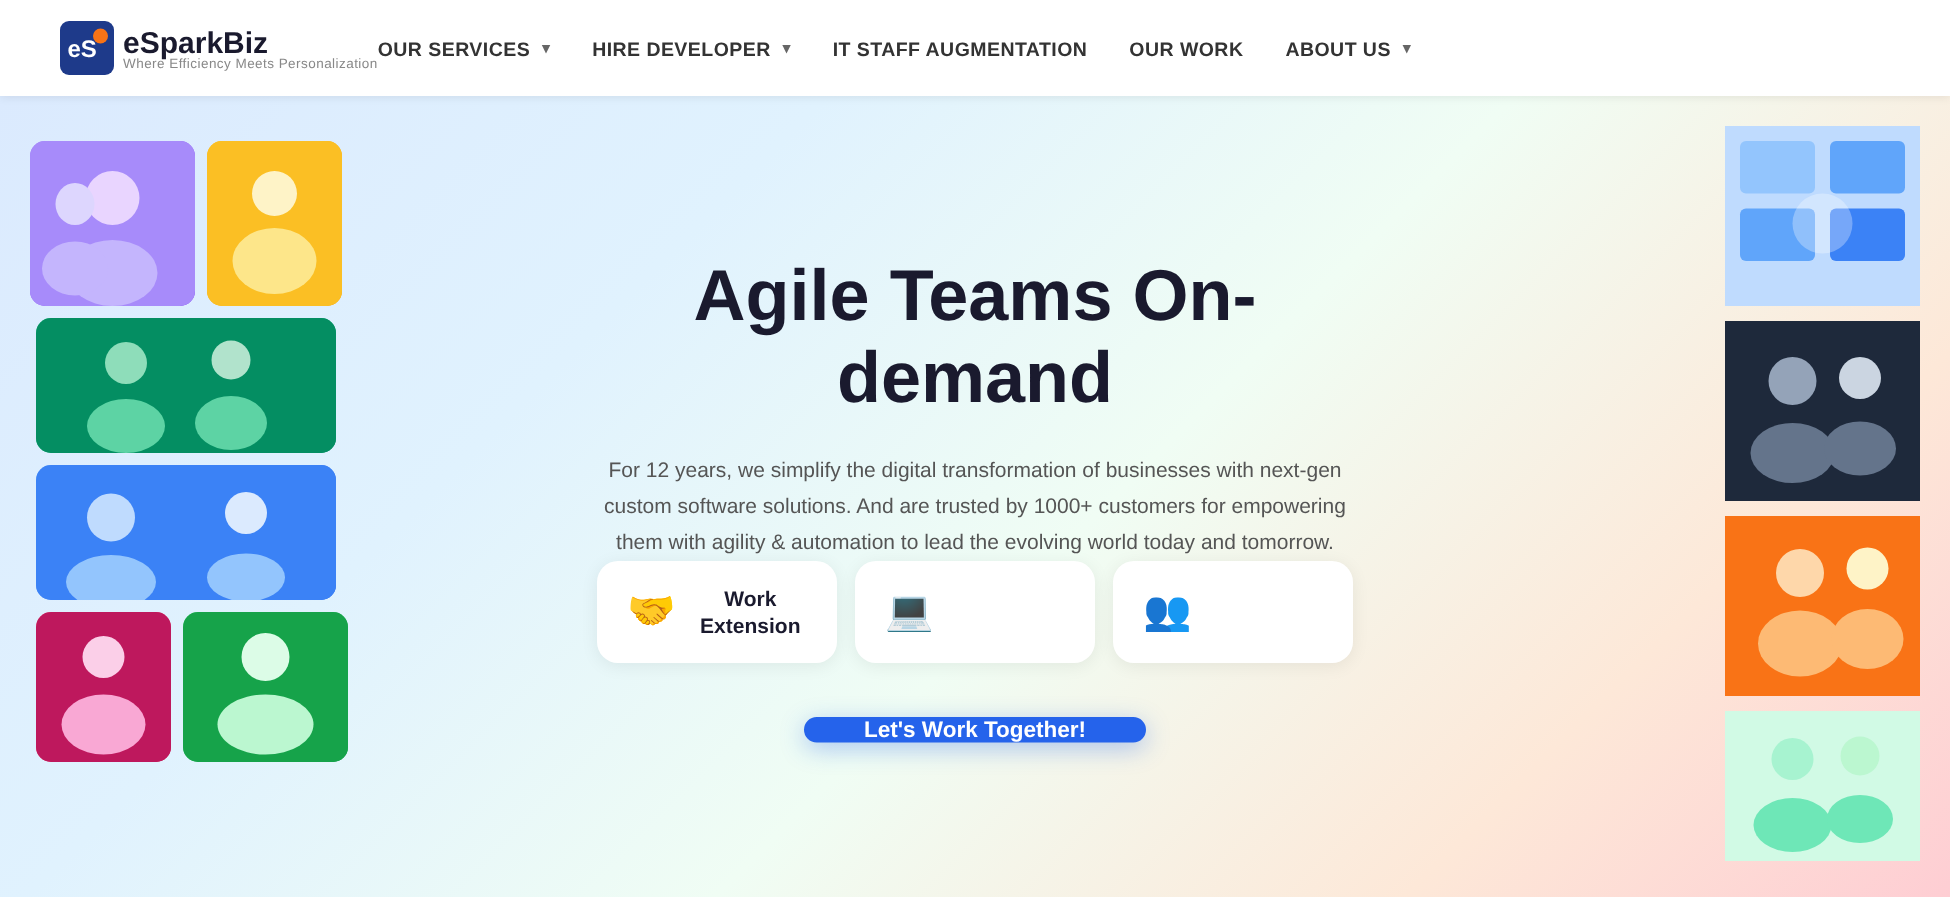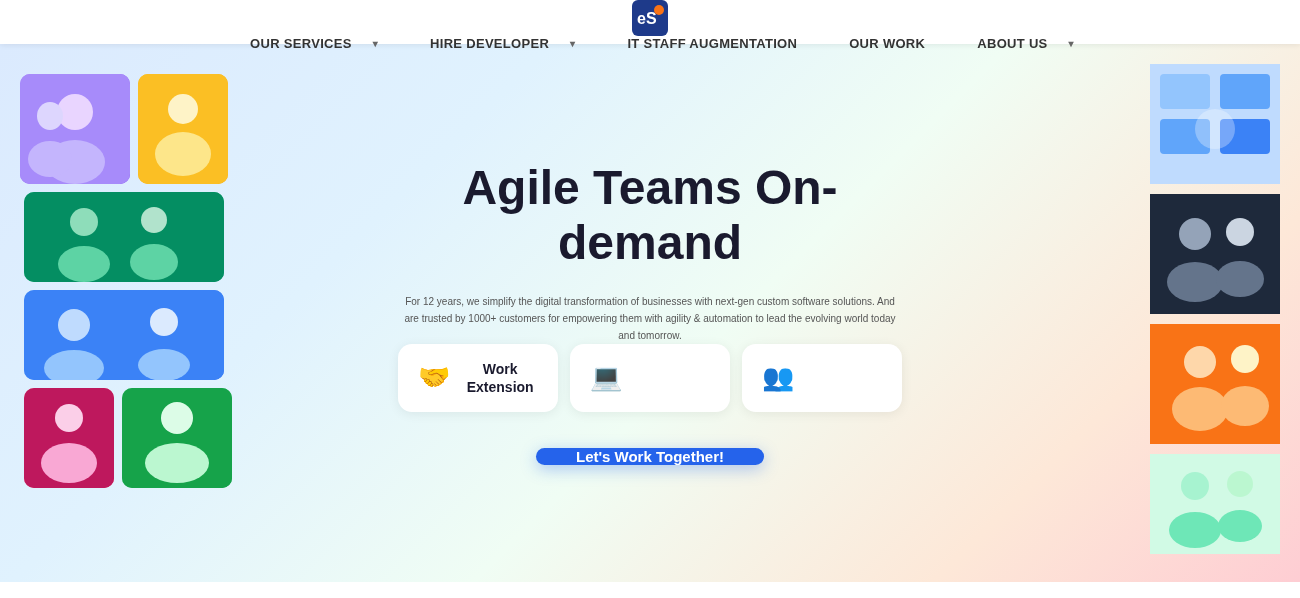--- a/index.html
+++ b/index.html
@@ -1,32 +1,32 @@
 <!DOCTYPE html>
 <html><head>
   <meta charset="utf-8">
   <style>
     * { margin: 0; padding: 0; box-sizing: border-box; }
     body { font-family: 'Segoe UI', Arial, sans-serif; overflow-x: hidden; }
 
     
     nav {
-      display: flex; align-items: center; justify-content: space-between;
-      padding: 0 40px; height: 44px; background: #fff;
-      box-shadow: 0 1px 6px rgba(0,0,0,0.08); position: relative; z-index: 10; flex-direction: column;
+      display: flex; align-items: center; justify-content: flex-start;
+      padding: 0 40px; height: 64px; background: #fff;
+      box-shadow: 0 1px 6px rgba(0,0,0,0.08); position: relative; z-index: 10;
     }
     .logo { display: flex; align-items: center; gap: 6px; }
     .logo-icon { width: 36px; height: 36px; }
     .logo-text { font-size: 20px; font-weight: 700; color: #1a1a2e; }
     .logo-sub { font-size: 9px; color: #888; display: block; margin-top: -4px; letter-spacing: 0.3px; }
     .nav-links { display: flex; align-items: center; gap: 28px; }
     .nav-item {
       font-size: 13px; font-weight: 600; color: #333; cursor: pointer;
-      display: flex; align-items: center; gap: 21px; white-space: nowrap;
-      text-transform: uppercase; letter-spacing: 0.3px; margin-left: 24px;
+      display: flex; align-items: center; gap: 8px; white-space: nowrap;
+      text-transform: uppercase; letter-spacing: 0.3px;
     }
     .chevron { font-size: 10px; color: #666; }
     .btn-estimate {
       background: #f97316; color: #fff; border: none; border-radius: 24px;
       padding: 10px 20px; font-size: 13px; font-weight: 600; cursor: pointer;
       white-space: nowrap;
     }
 
     
     .hero {
@@ -61,21 +61,21 @@
 
     
     .hero-center {
       text-align: center; max-width: 540px; z-index: 2; padding: 20px;
     }
     .hero-title {
       font-size: 48px; font-weight: 800; color: #1a1a2e; line-height: 1.15;
       margin-bottom: 22px;
     }
     .hero-desc {
-      font-size: 10px; color: #555; line-height: 1.7; 
+      font-size: 14px; color: #555; line-height: 1.7; 
     }
 
     
     .service-cards { display: flex; gap: 12px; justify-content: center; margin-bottom: 36px; }
     .service-card {
       background: #fff; border-radius: 14px; padding: 16px 20px;
       display: flex; align-items: center; gap: 12px;
       box-shadow: 0 2px 12px rgba(0,0,0,0.07); min-width: 160px; cursor: pointer;
     }
     .service-icon { font-size: 26px; }
@@ -91,20 +91,24 @@
 </head>
 <body>
 
 <nav>
   <div class="logo">
     <svg class="logo-icon" viewBox="0 0 36 36" fill="none" xmlns="http://www.w3.org/2000/svg">
       <rect width="36" height="36" rx="6" fill="#1e3a8a"></rect>
       <text x="5" y="24" font-size="16" font-weight="900" fill="#fff" font-family="Arial">eS</text>
       <circle cx="27" cy="10" r="5" fill="#f97316"></circle>
     </svg>
+    <div>
+      <span class="logo-text">eSparkBiz</span>
+      <span class="logo-sub">Where Efficiency Meets Personalization</span>
+    </div>
   </div>
 
   <div class="nav-links">
     <div class="nav-item">
       <span>OUR SERVICES</span>
       <span class="chevron">▾</span>
     </div>
     <div class="nav-item">
       <span>HIRE DEVELOPER</span>
       <span class="chevron">▾</span>

